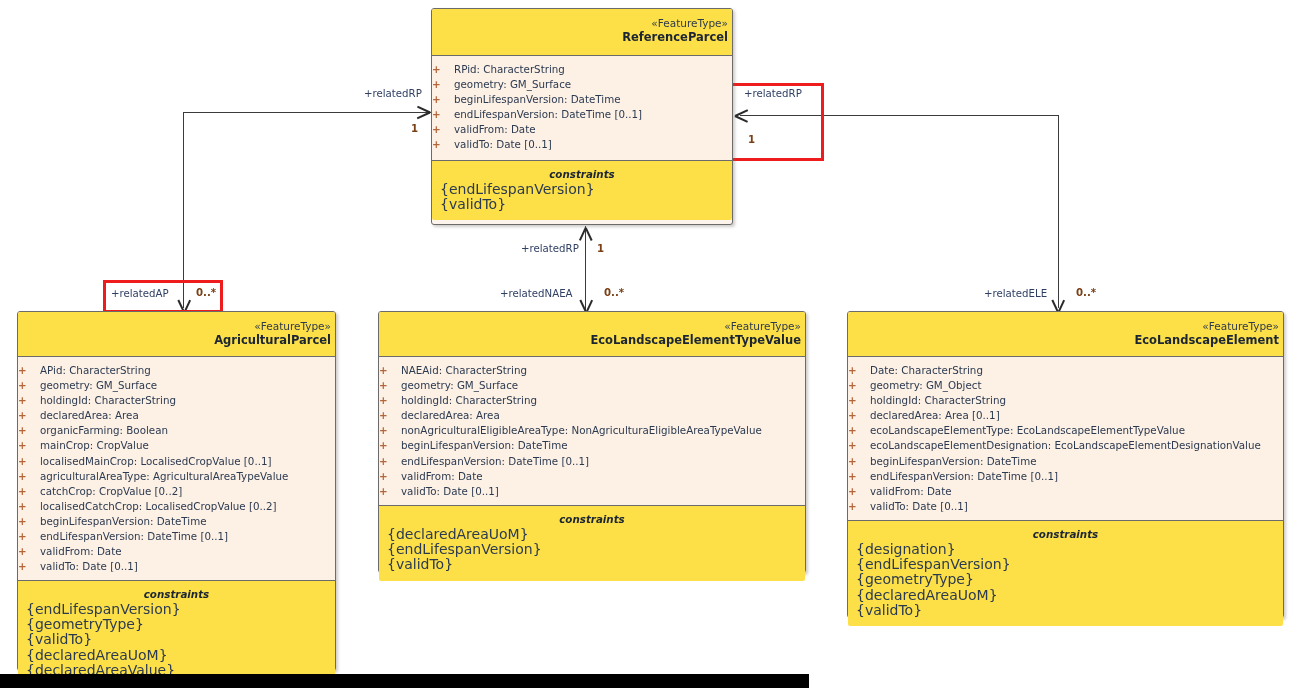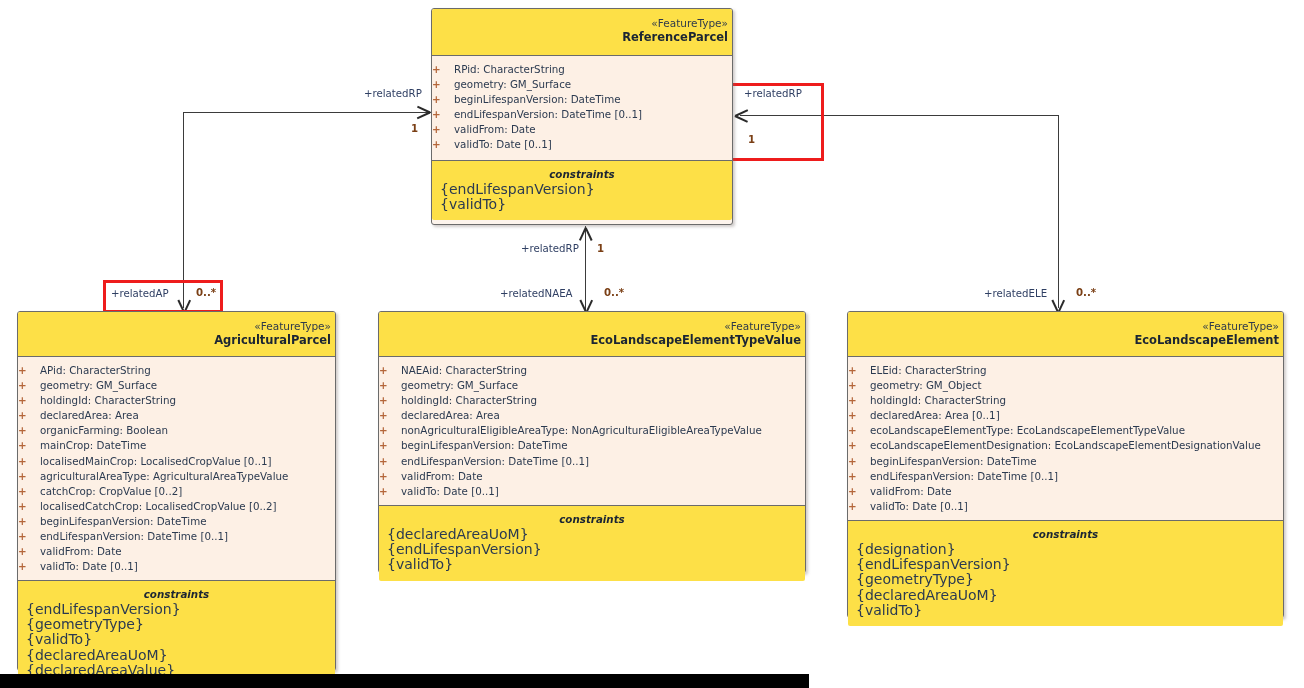--- a/index.html
+++ b/index.html
@@ -235,21 +235,21 @@
     <div class="uml-header" style="height:45px;">
       <span class="stereotype">«FeatureType»</span>
       <span class="classname">AgriculturalParcel</span>
     </div>
     <div class="uml-attrs" style="height:224px;">
       <span class="attr-row"><span class="attr-vis">+</span><span>APid: CharacterString</span></span>
       <span class="attr-row"><span class="attr-vis">+</span><span>geometry: GM_Surface</span></span>
       <span class="attr-row"><span class="attr-vis">+</span><span>holdingId: CharacterString</span></span>
       <span class="attr-row"><span class="attr-vis">+</span><span>declaredArea: Area</span></span>
       <span class="attr-row"><span class="attr-vis">+</span><span>organicFarming: Boolean</span></span>
-      <span class="attr-row"><span class="attr-vis">+</span><span>mainCrop: DateTime</span></span>
+      <span class="attr-row"><span class="attr-vis">+</span><span>mainCrop: CropValue</span></span>
       <span class="attr-row"><span class="attr-vis">+</span><span>localisedMainCrop: LocalisedCropValue [0..1]</span></span>
       <span class="attr-row"><span class="attr-vis">+</span><span>agriculturalAreaType: AgriculturalAreaTypeValue</span></span>
       <span class="attr-row"><span class="attr-vis">+</span><span>catchCrop: CropValue [0..2]</span></span>
       <span class="attr-row"><span class="attr-vis">+</span><span>localisedCatchCrop: LocalisedCropValue [0..2]</span></span>
       <span class="attr-row"><span class="attr-vis">+</span><span>beginLifespanVersion: DateTime</span></span>
       <span class="attr-row"><span class="attr-vis">+</span><span>endLifespanVersion: DateTime [0..1]</span></span>
       <span class="attr-row"><span class="attr-vis">+</span><span>validFrom: Date</span></span>
       <span class="attr-row"><span class="attr-vis">+</span><span>validTo: Date [0..1]</span></span>
     </div>
     <div class="uml-constraints">
@@ -285,21 +285,21 @@
       <span class="constraint-row">{validTo}</span>
     </div>
   </div>
 
   <div class="uml-class" style="left:847px; top:311px; width:437px; height:307px;">
     <div class="uml-header" style="height:45px;">
       <span class="stereotype">«FeatureType»</span>
       <span class="classname">EcoLandscapeElement</span>
     </div>
     <div class="uml-attrs" style="height:164px;">
-      <span class="attr-row"><span class="attr-vis">+</span><span>ELEid: CharacterString</span></span>
+      <span class="attr-row"><span class="attr-vis">+</span><span>Date: CharacterString</span></span>
       <span class="attr-row"><span class="attr-vis">+</span><span>geometry: GM_Object</span></span>
       <span class="attr-row"><span class="attr-vis">+</span><span>holdingId: CharacterString</span></span>
       <span class="attr-row"><span class="attr-vis">+</span><span>declaredArea: Area [0..1]</span></span>
       <span class="attr-row"><span class="attr-vis">+</span><span>ecoLandscapeElementType: EcoLandscapeElementTypeValue</span></span>
       <span class="attr-row"><span class="attr-vis">+</span><span>ecoLandscapeElementDesignation: EcoLandscapeElementDesignationValue</span></span>
       <span class="attr-row"><span class="attr-vis">+</span><span>beginLifespanVersion: DateTime</span></span>
       <span class="attr-row"><span class="attr-vis">+</span><span>endLifespanVersion: DateTime [0..1]</span></span>
       <span class="attr-row"><span class="attr-vis">+</span><span>validFrom: Date</span></span>
       <span class="attr-row"><span class="attr-vis">+</span><span>validTo: Date [0..1]</span></span>
     </div>

